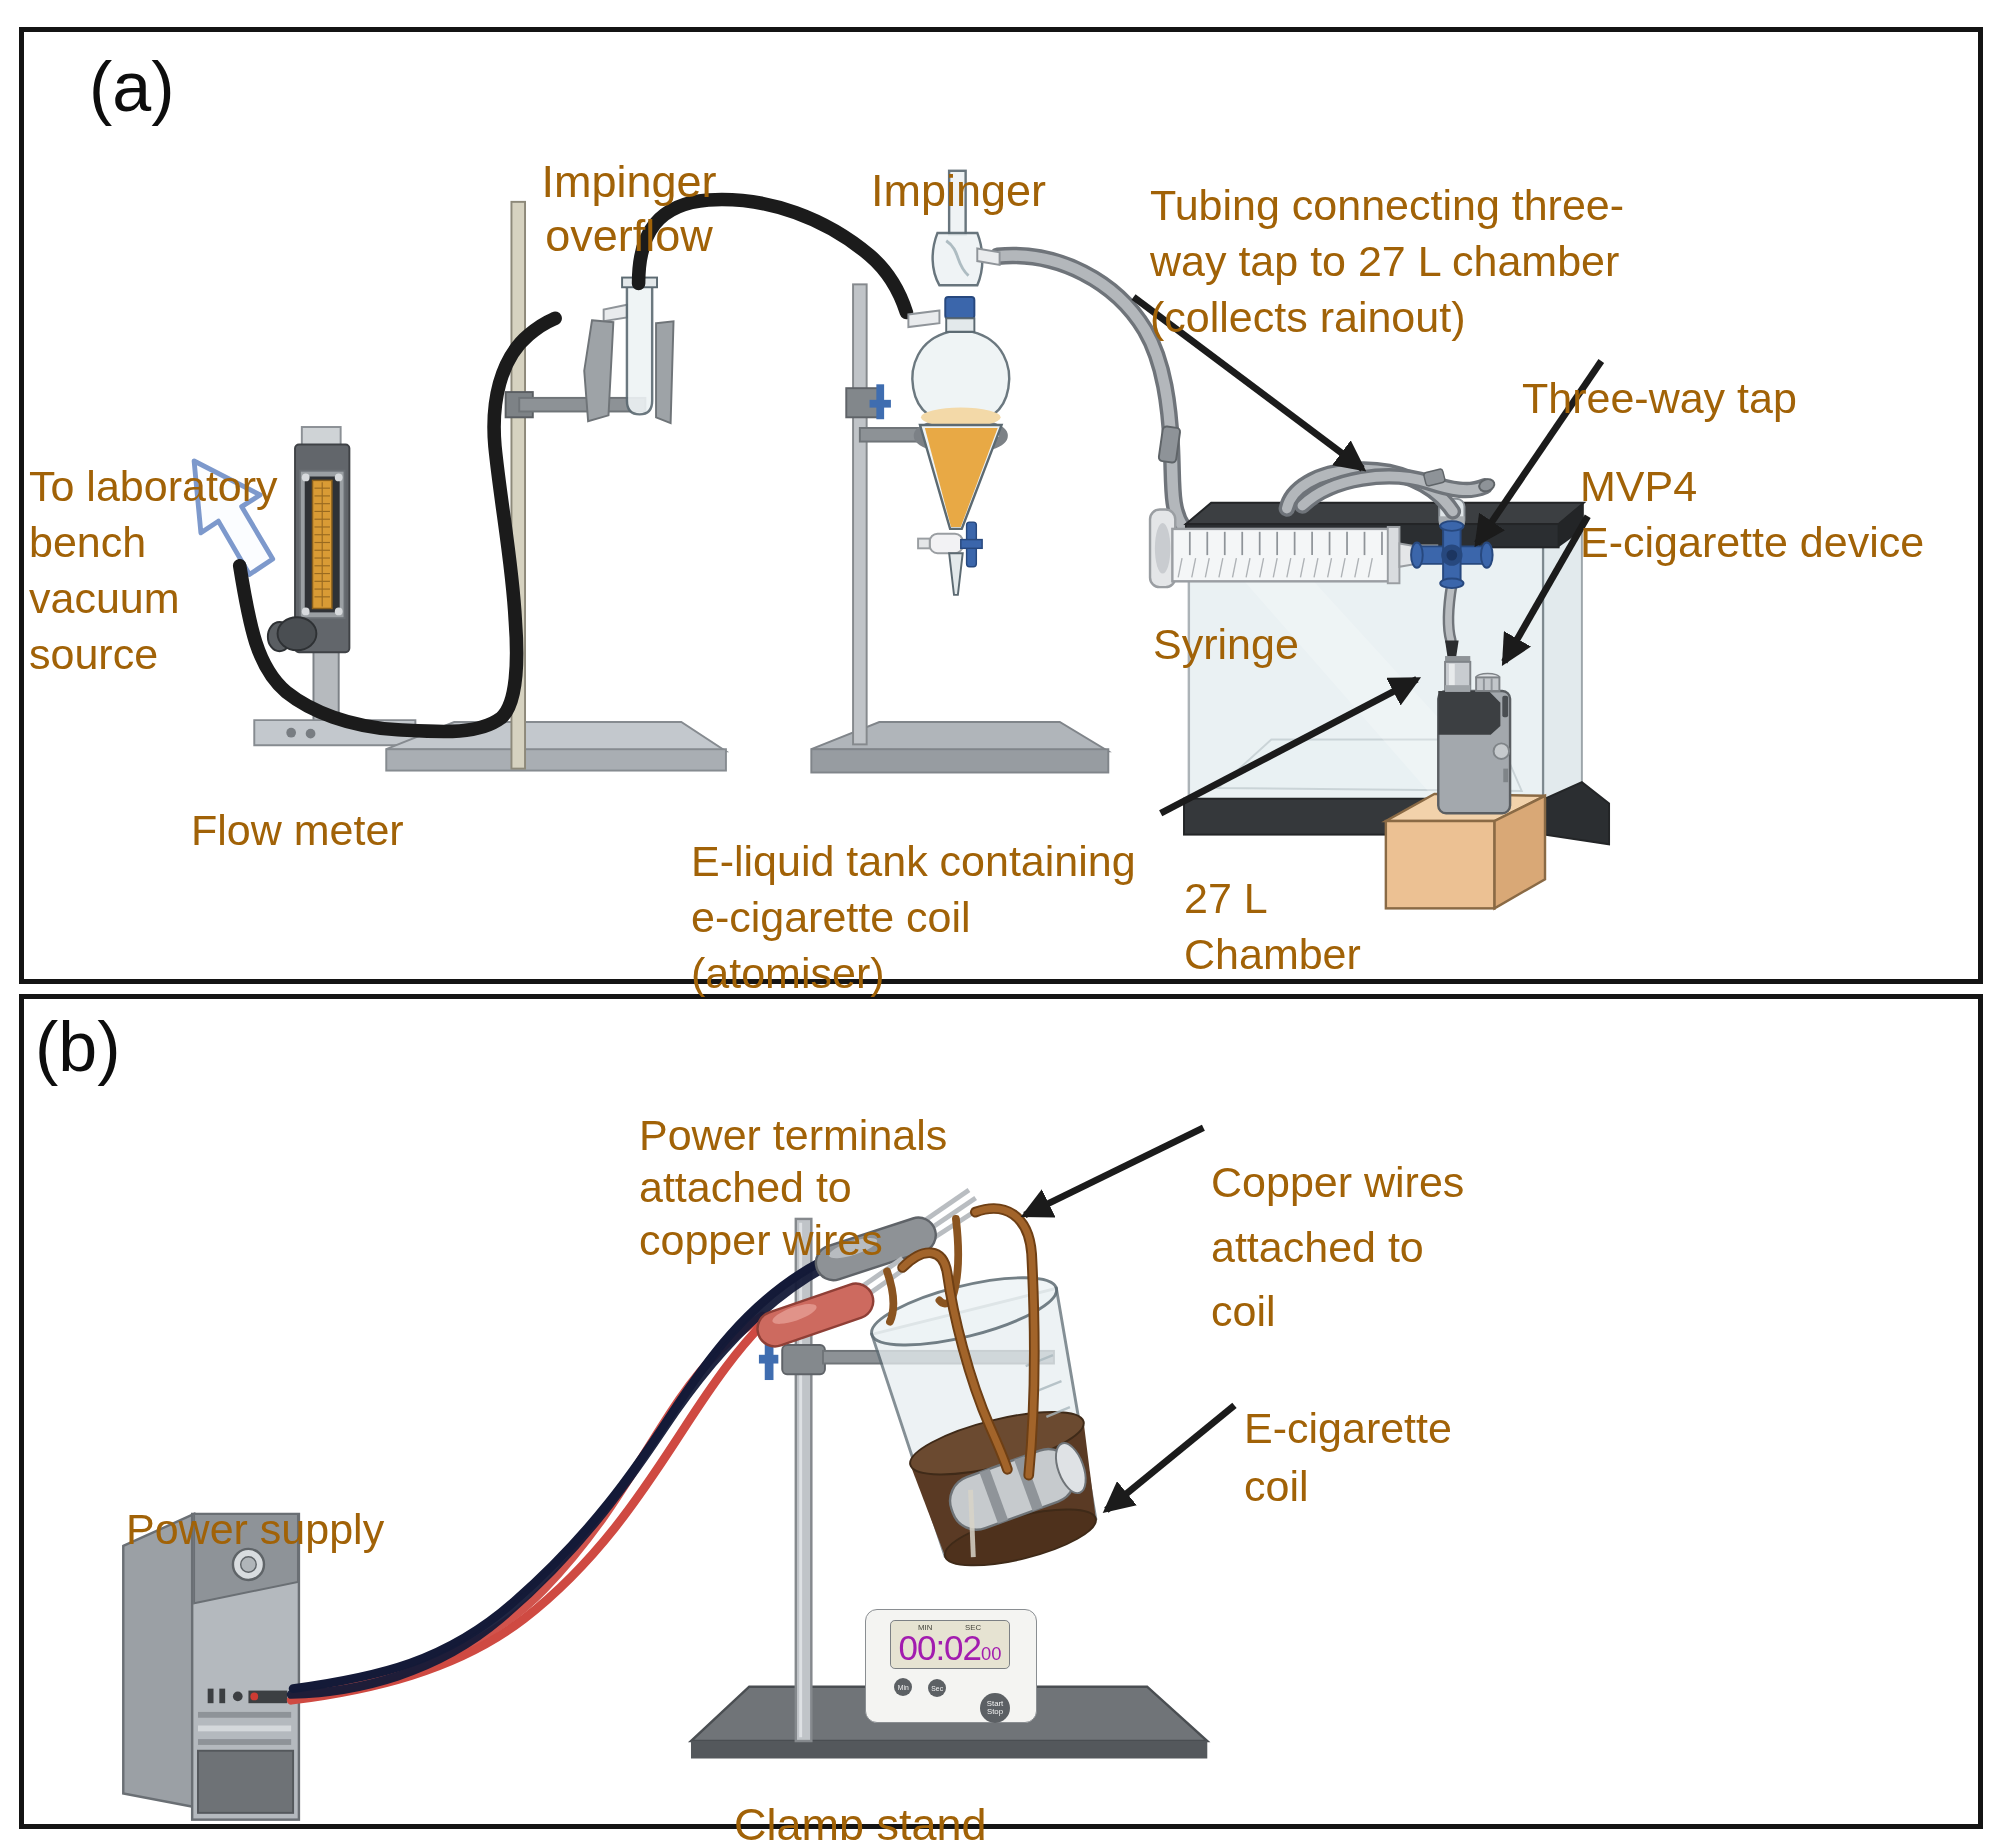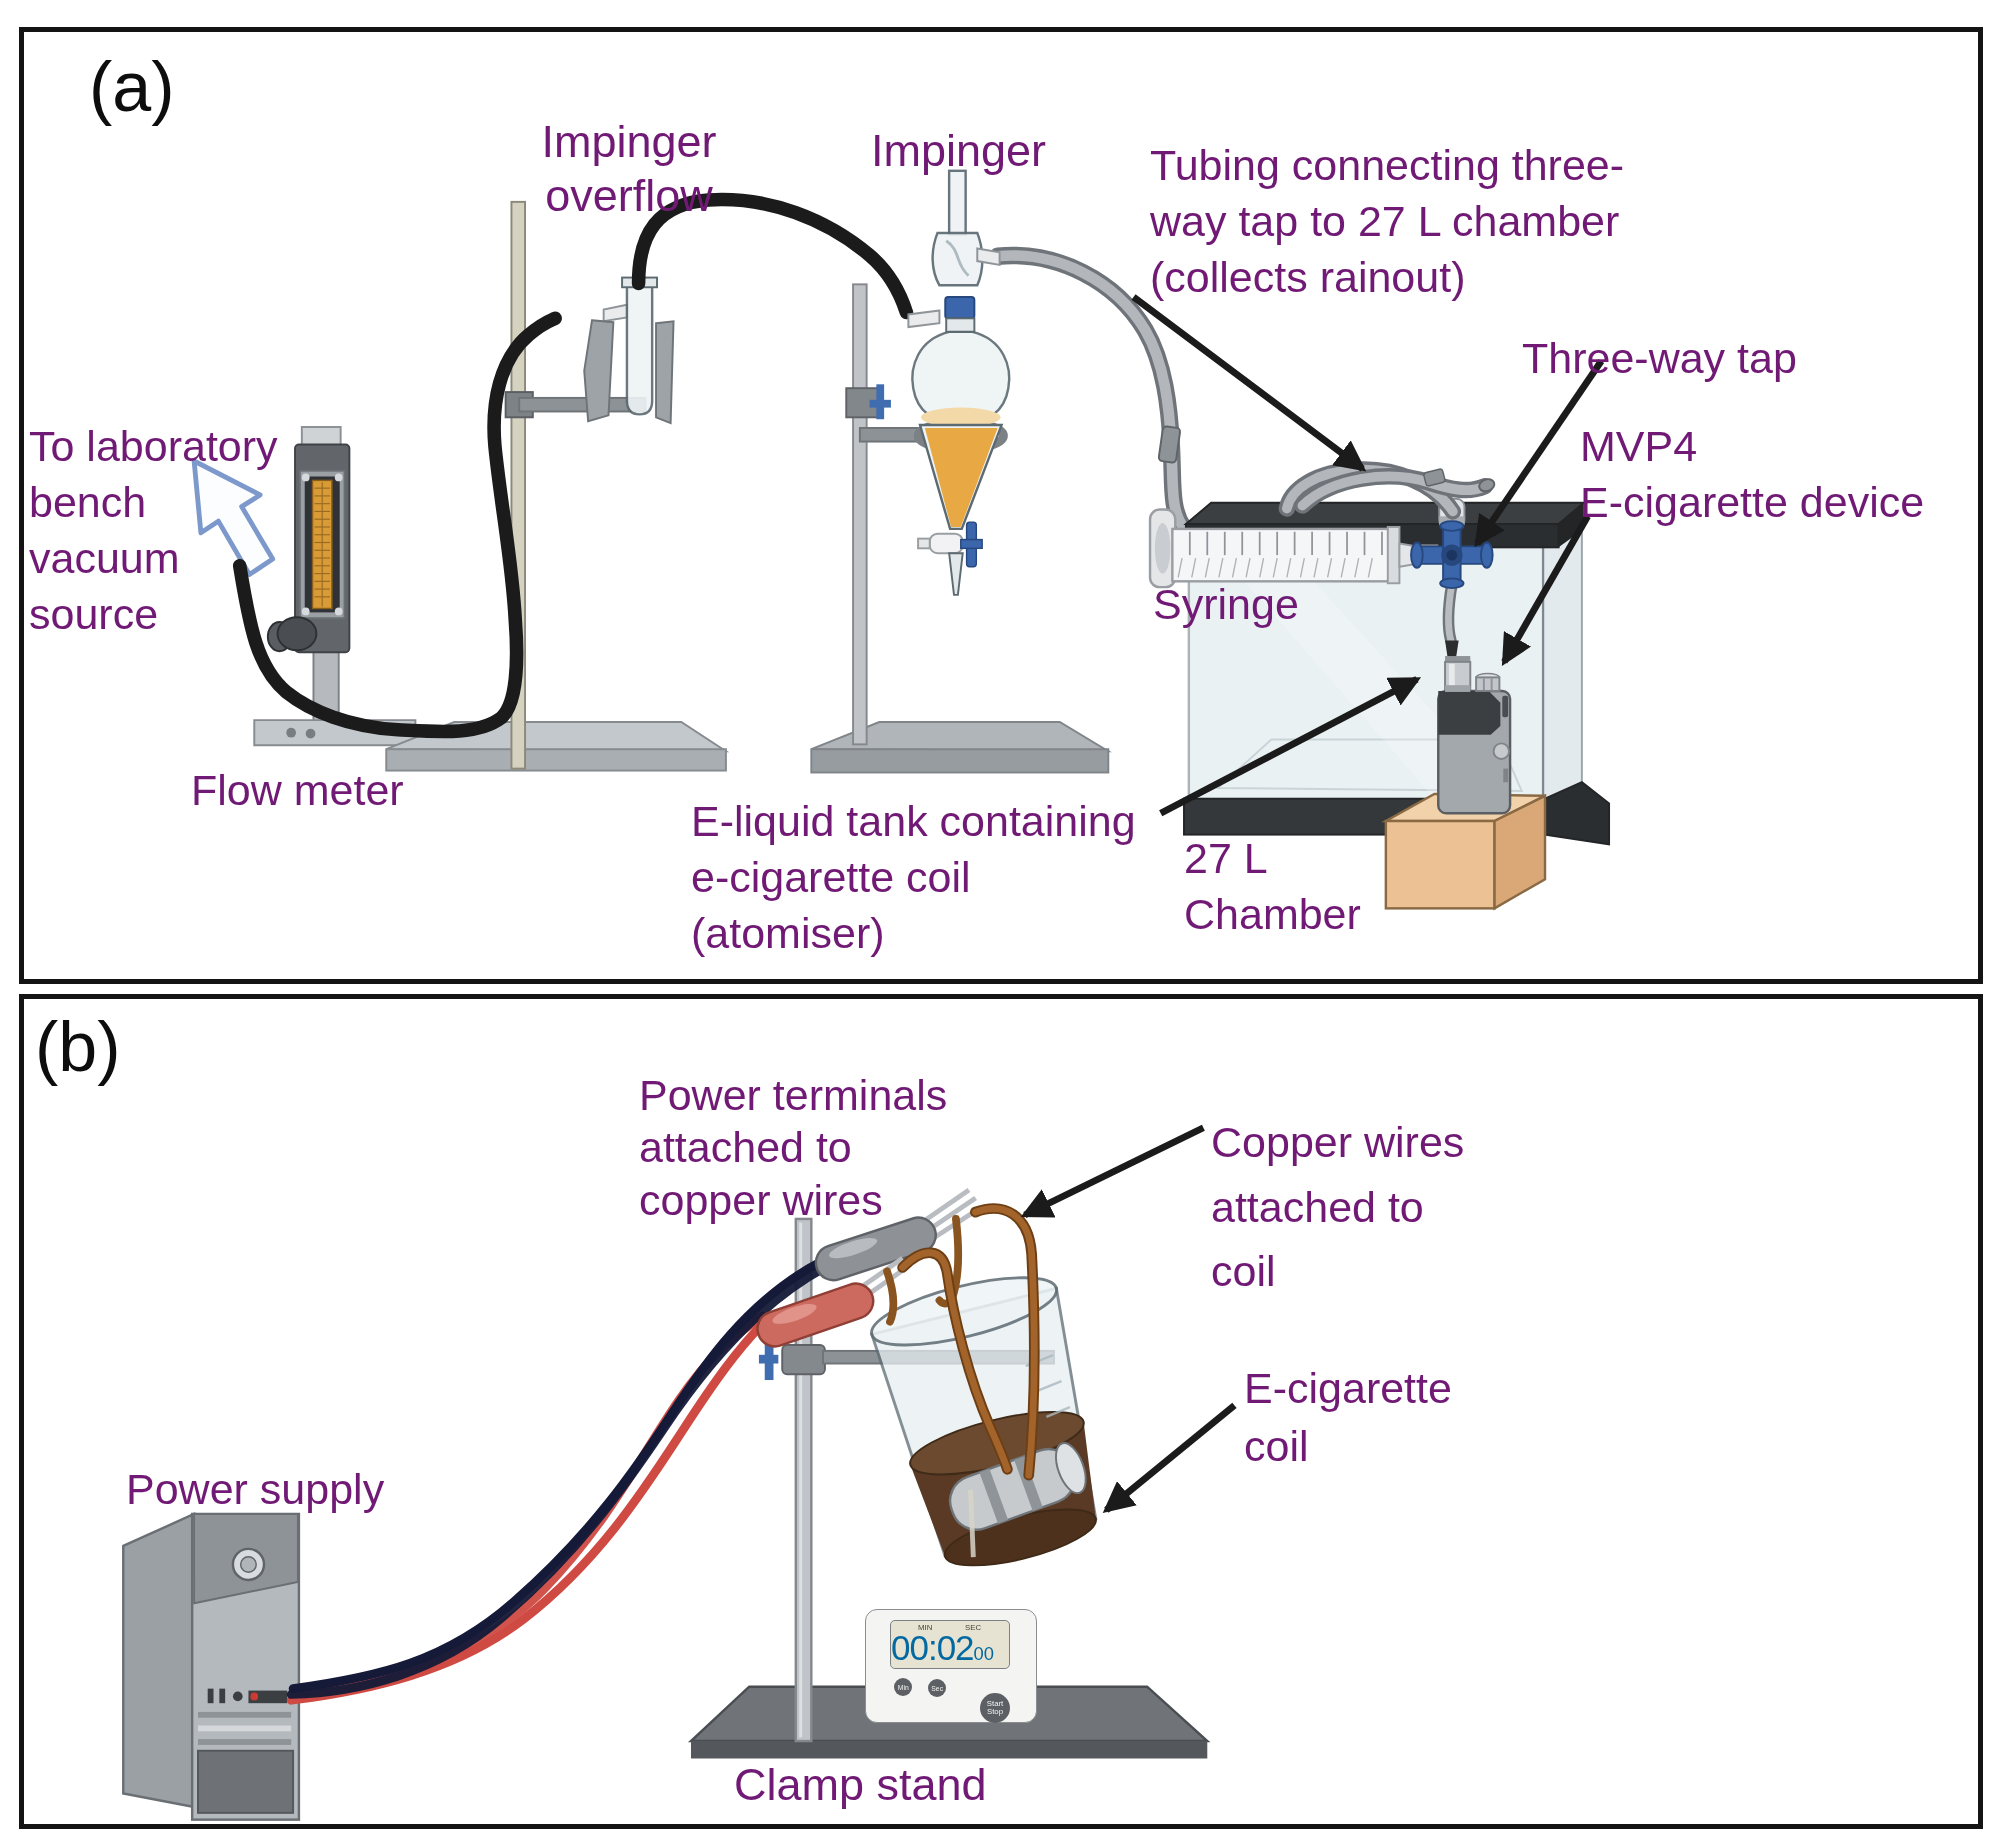--- a/index.html
+++ b/index.html
@@ -2,32 +2,32 @@
 <html><head>
 <meta charset="utf-8">
 <style>
   html,body{margin:0;padding:0;background:#ffffff;}
   body{width:2006px;height:1841px;position:relative;overflow:hidden;
        font-family:"Liberation Sans", sans-serif;color:#111;}
   .panel{position:absolute;left:19.4px;width:1954px;background:#fff;border:5.8px solid #141414;}
   #panel-a{top:27px;height:947px;}
   #panel-b{top:994px;height:825px;}
   svg.art{position:absolute;left:0;top:0;pointer-events:none;}
-  .lbl{position:absolute;white-space:pre-line;line-height:1.3;font-size:43px;color:#701a75;}
+  .lbl{position:absolute;white-space:pre-line;line-height:1.3;font-size:43px;color:#a16207;margin-top:40px;}
   .lbl.center{text-align:center;}
   .panel-letter{position:absolute;font-size:70px;color:#0d0d0d;}
   
   #timer{position:absolute;left:865px;top:1609px;width:172px;height:114px;
          background:#f4f4f2;border:1.9px solid #8a8e92;border-radius:12px;box-sizing:border-box;}
   #timer .disp{position:absolute;left:24px;top:9.7px;width:120px;height:49px;background:#e6e3d2;
          border:1.9px solid #7c8084;border-radius:4.9px;box-sizing:border-box;overflow:hidden;}
   #timer .units{position:absolute;left:0;top:1.9px;width:100%;font-size:7.8px;color:#44443c;}
   #timer .units .u1{position:absolute;left:27px;}
   #timer .units .u2{position:absolute;left:74px;}
-  #timer .digits{position:absolute;left:0;top:7.8px;width:100%;text-align:left;color:#0369a1;}
+  #timer .digits{position:absolute;left:0;top:7.8px;width:100%;text-align:center;color:#a21caf;}
   #timer .digits .big{font-size:35px;letter-spacing:-1px;}
   #timer .digits .sub{font-size:18.4px;}
   .tbtn{position:absolute;border-radius:50%;background:#5c6064;color:#f2f2f2;
         display:flex;align-items:center;justify-content:center;text-align:center;
         white-space:pre-line;}
   #btn-min{left:28px;top:68px;width:18.4px;height:18.4px;font-size:6.8px;}
   #btn-sec{left:62px;top:69px;width:18.4px;height:18.4px;font-size:6.8px;}
   #btn-startstop{left:114px;top:67px;width:30px;height:30px;font-size:7.8px;line-height:1.05;margin-top:16px;}
 </style>
 </head>

